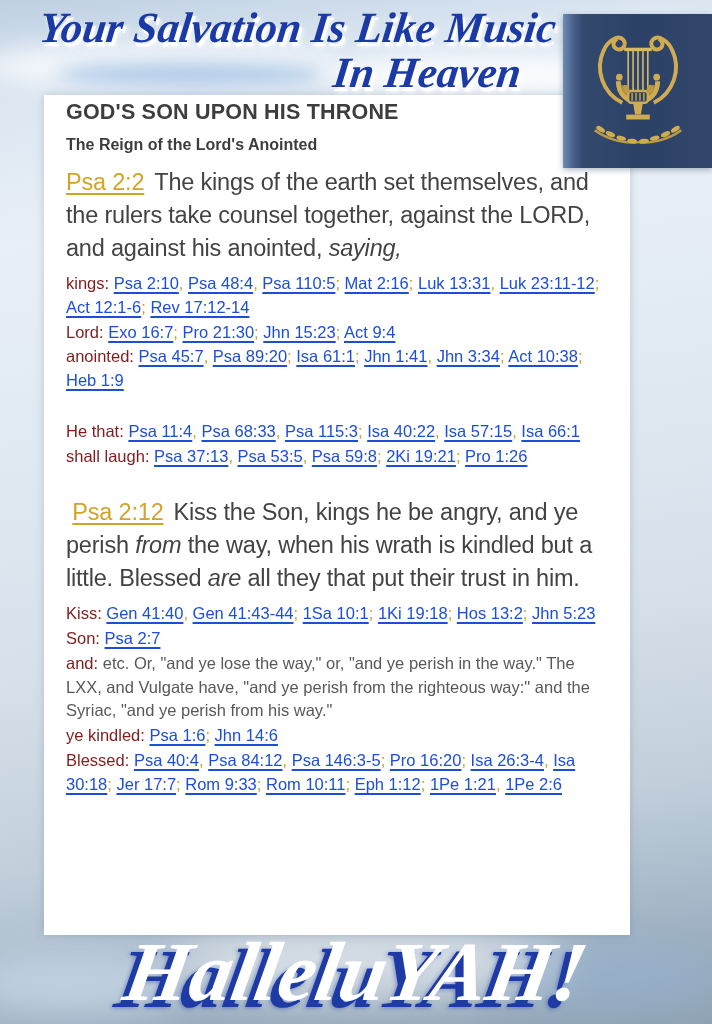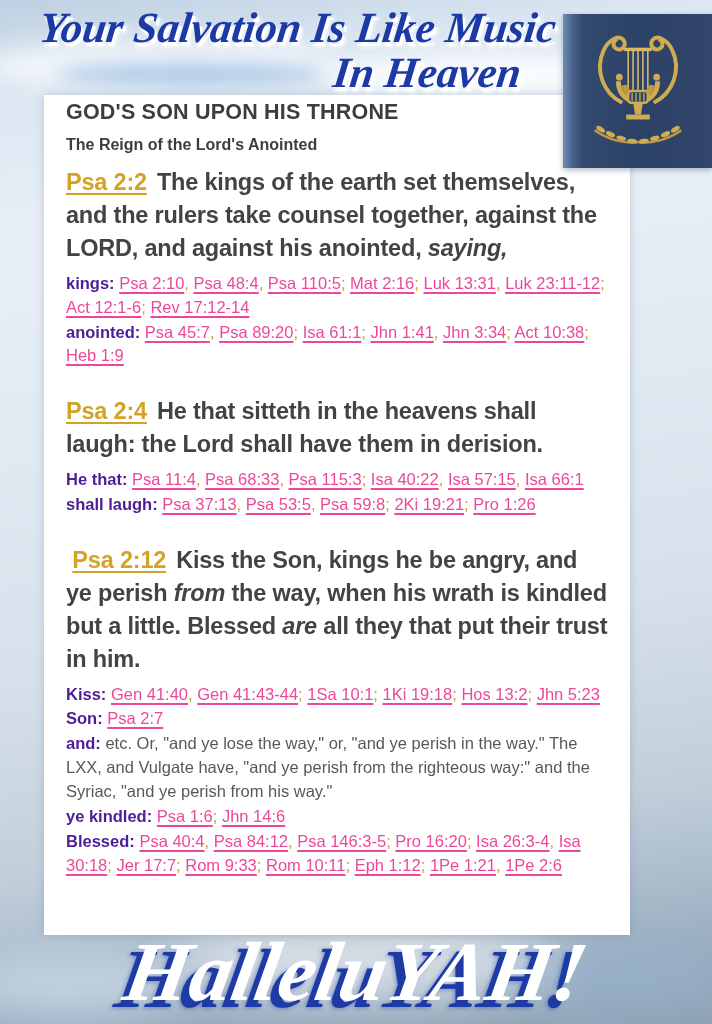--- a/index.html
+++ b/index.html
@@ -36,28 +36,28 @@
     position:absolute;left:24px;top:95px;width:586px;height:840px;z-index:2;
     background:#ffffff;box-sizing:border-box;padding:5px 22px 0 22px;
     box-shadow:0 0 8px rgba(110,130,155,.35);
     margin-left:20px;
   }
   .h1{font-size:21.5px;font-weight:bold;color:#3d3d3d;margin:0;letter-spacing:.2px;}
   .h2{font-size:16px;font-weight:bold;color:#3d3d3d;margin:11px 0 0 0;}
 
   .section{margin-top:27px;}
   .section:first-child{margin-top:12px;}
-  .verse{font-size:23.5px;font-weight:bold;color:#434343;line-height:1.4;margin:0 0 7px 0;letter-spacing:-0.2px;}
+  .verse{font-size:23.5px;font-weight:normal;color:#434343;line-height:1.4;margin:0 0 7px 0;letter-spacing:-0.2px;}
   .verse .it{font-style:italic;}
   .vref{color:#D2A326;text-decoration:underline;text-decoration-thickness:2px;text-underline-offset:3px;cursor:pointer;}
   .vgap{display:inline-block;width:10px;}
 
   .refline{font-size:16.5px;line-height:1.45;margin:1px 0;color:#4a4a4a;}
-  .rlabel{font-weight:bold;color:#4c1d95;}
-  .rlink{color:#ec4899;text-decoration:underline;text-decoration-thickness:1.5px;text-underline-offset:2.5px;cursor:pointer;}
+  .rlabel{font-weight:normal;color:#7f1d1d;}
+  .rlink{color:#1d4ed8;text-decoration:underline;text-decoration-thickness:1.5px;text-underline-offset:2.5px;cursor:pointer;}
   .sep{color:#C9A02C;}
   .rnote{color:#585858;}
 
   .footer{
     position:absolute;left:0;top:928px;width:100%;z-index:8;text-align:center;
     font-family:"Liberation Serif",serif;font-style:italic;font-weight:bold;
     font-size:84px;line-height:1.05;color:#ffffff;transform:skewX(-10deg);
     text-shadow:-7px 7px 0 #1d3aa5,-8px 8px 4px rgba(29,58,165,.45);
     pointer-events:none;
   }
@@ -124,24 +124,24 @@
     </span>
   </div>
 
   <div class="panel">
     <p class="h1">GOD'S SON UPON HIS THRONE</p>
     <p class="h2">The Reign of the Lord's Anointed</p>
     <div id="sections">
         <div class="section">
           <p class="verse"><a class="vref">Psa 2:2</a><span class="vgap"></span><span>The kings of the earth set themselves, and the rulers take counsel together, against the LORD, and against his anointed, </span><span class="it">saying,</span></p>
           <p class="refline"><span class="rlabel">kings: </span><a class="rlink">Psa 2:10</a><span class="sep">, </span><a class="rlink">Psa 48:4</a><span class="sep">, </span><a class="rlink">Psa 110:5</a><span class="sep">; </span><a class="rlink">Mat 2:16</a><span class="sep">; </span><a class="rlink">Luk 13:31</a><span class="sep">, </span><a class="rlink">Luk 23:11-12</a><span class="sep">; </span><a class="rlink">Act 12:1-6</a><span class="sep">; </span><a class="rlink">Rev 17:12-14</a><span class="sep"></span></p>
+          <p class="refline"><span class="rlabel">Lord: </span><a class="rlink">Exo 16:7</a><span class="sep">; </span><a class="rlink">Pro 21:30</a><span class="sep">; </span><a class="rlink">Jhn 15:23</a><span class="sep">; </span><a class="rlink">Act 9:4</a><span class="sep"></span></p>
           <p class="refline"><span class="rlabel">anointed: </span><a class="rlink">Psa 45:7</a><span class="sep">, </span><a class="rlink">Psa 89:20</a><span class="sep">; </span><a class="rlink">Isa 61:1</a><span class="sep">; </span><a class="rlink">Jhn 1:41</a><span class="sep">, </span><a class="rlink">Jhn 3:34</a><span class="sep">; </span><a class="rlink">Act 10:38</a><span class="sep">; </span><a class="rlink">Heb 1:9</a><span class="sep"></span></p>
         </div>
         <div class="section">
-          <p class="verse"><a class="vref">Psa 2:4</a><span class="vgap"></span><span>He that sitteth in the heavens shall laugh: the Lord shall have them in derision.</span></p>
           <p class="refline"><span class="rlabel">He that: </span><a class="rlink">Psa 11:4</a><span class="sep">, </span><a class="rlink">Psa 68:33</a><span class="sep">, </span><a class="rlink">Psa 115:3</a><span class="sep">; </span><a class="rlink">Isa 40:22</a><span class="sep">, </span><a class="rlink">Isa 57:15</a><span class="sep">, </span><a class="rlink">Isa 66:1</a><span class="sep"></span></p>
           <p class="refline"><span class="rlabel">shall laugh: </span><a class="rlink">Psa 37:13</a><span class="sep">, </span><a class="rlink">Psa 53:5</a><span class="sep">, </span><a class="rlink">Psa 59:8</a><span class="sep">; </span><a class="rlink">2Ki 19:21</a><span class="sep">; </span><a class="rlink">Pro 1:26</a><span class="sep"></span></p>
         </div>
         <div class="section">
           <p class="verse">&nbsp;<a class="vref">Psa 2:12</a><span class="vgap"></span><span>Kiss the Son, kings he be angry, and ye perish </span><span class="it">from</span><span> the way, when his wrath is kindled but a little. Blessed </span><span class="it">are</span><span> all they that put their trust in him.</span></p>
           <p class="refline"><span class="rlabel">Kiss: </span><a class="rlink">Gen 41:40</a><span class="sep">, </span><a class="rlink">Gen 41:43-44</a><span class="sep">; </span><a class="rlink">1Sa 10:1</a><span class="sep">; </span><a class="rlink">1Ki 19:18</a><span class="sep">; </span><a class="rlink">Hos 13:2</a><span class="sep">; </span><a class="rlink">Jhn 5:23</a><span class="sep"></span></p>
           <p class="refline"><span class="rlabel">Son: </span><a class="rlink">Psa 2:7</a><span class="sep"></span></p>
           <p class="refline"><span class="rlabel">and: </span><span class="rnote">etc. Or, "and ye lose the way," or, "and ye perish in the way." The LXX, and Vulgate have, "and ye perish from the righteous way:" and the Syriac, "and ye perish from his way."</span></p>
           <p class="refline"><span class="rlabel">ye kindled: </span><a class="rlink">Psa 1:6</a><span class="sep">; </span><a class="rlink">Jhn 14:6</a><span class="sep"></span></p>
           <p class="refline"><span class="rlabel">Blessed: </span><a class="rlink">Psa 40:4</a><span class="sep">, </span><a class="rlink">Psa 84:12</a><span class="sep">, </span><a class="rlink">Psa 146:3-5</a><span class="sep">; </span><a class="rlink">Pro 16:20</a><span class="sep">; </span><a class="rlink">Isa 26:3-4</a><span class="sep">, </span><a class="rlink">Isa 30:18</a><span class="sep">; </span><a class="rlink">Jer 17:7</a><span class="sep">; </span><a class="rlink">Rom 9:33</a><span class="sep">; </span><a class="rlink">Rom 10:11</a><span class="sep">; </span><a class="rlink">Eph 1:12</a><span class="sep">; </span><a class="rlink">1Pe 1:21</a><span class="sep">, </span><a class="rlink">1Pe 2:6</a><span class="sep"></span></p>

